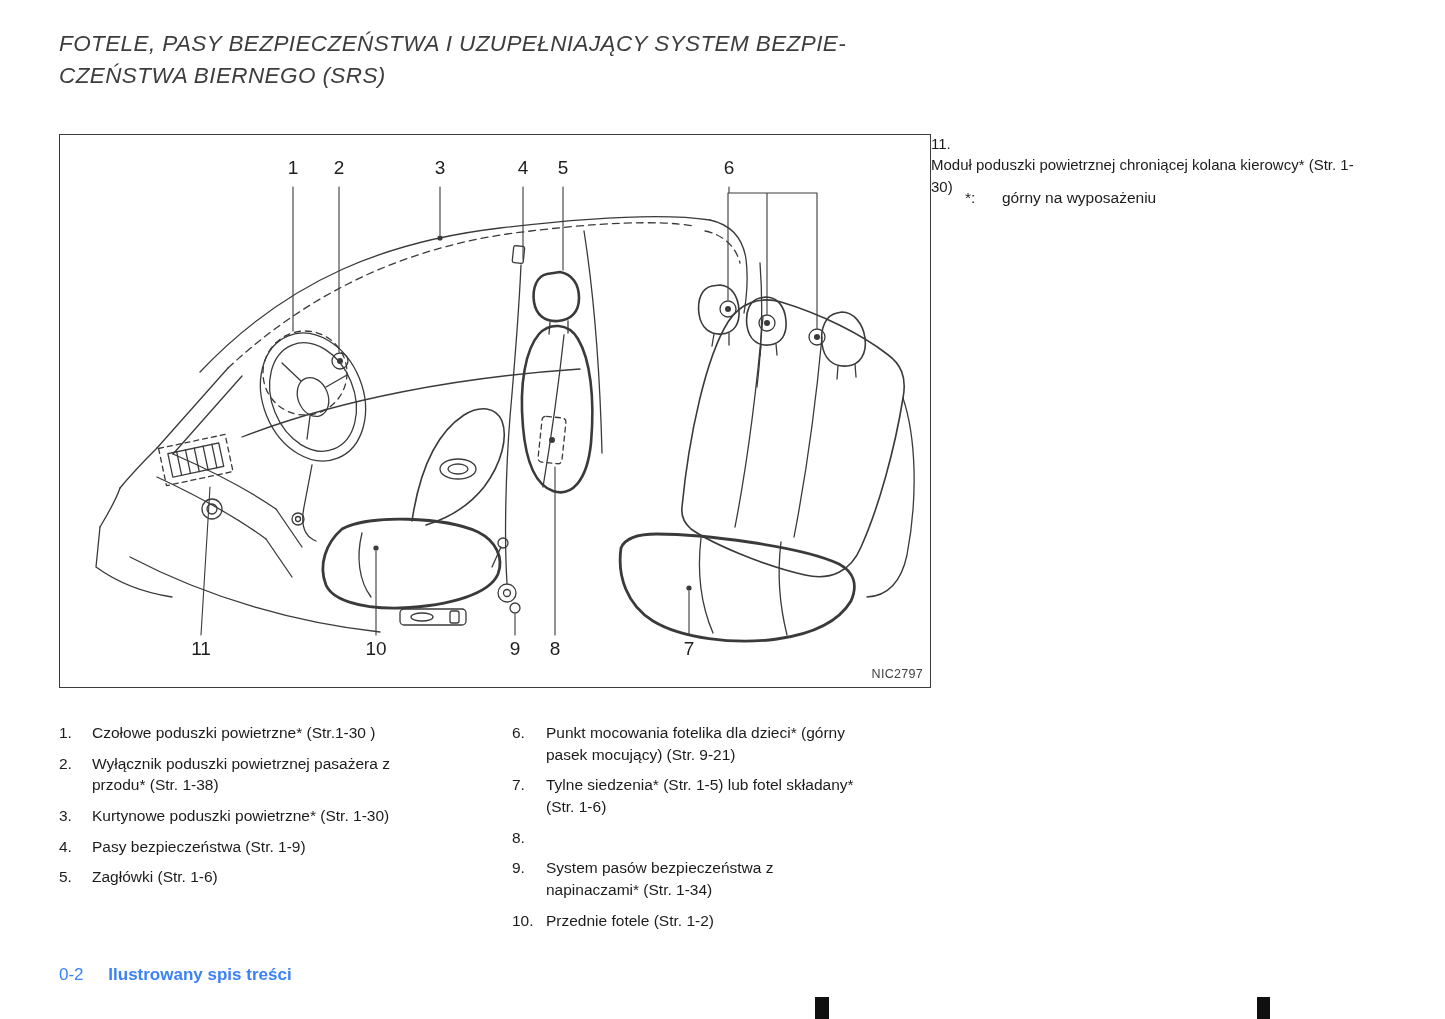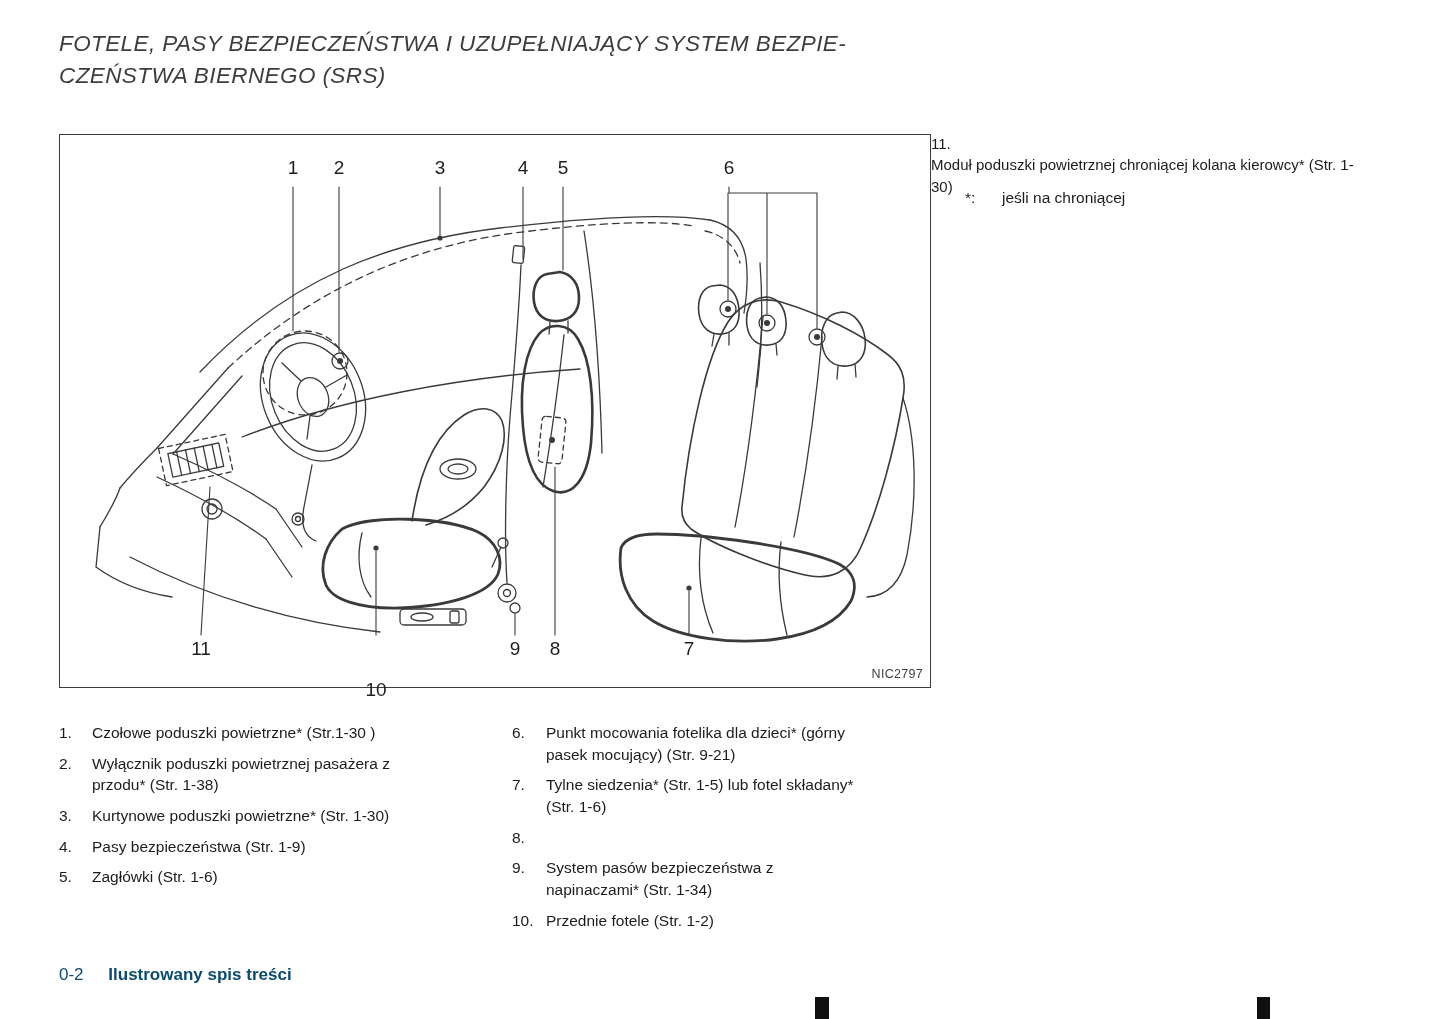--- a/index.html
+++ b/index.html
@@ -28,21 +28,21 @@
   .note-text{flex:1;}
   .legend-col{position:absolute;display:flex;flex-direction:column;gap:9px;font-size:15.5px;line-height:1.4;}
   .legend-left{left:59px;top:722px;width:365px;}
   .legend-right{left:512px;top:722px;width:346px;}
   .legend-item{display:flex;}
   .legend-num{flex:none;width:33px;}
   .legend-right .legend-num{width:34px;}
   .legend-text{flex:1;}
   .legend-left .legend-text{max-width:330px;}
   .legend-right .legend-text{max-width:310px;}
-  .footer{position:absolute;left:59px;top:965px;font-size:17px;color:#0c4a6e;}
+  .footer{position:absolute;left:59px;top:965px;font-size:17px;color:#3b82f6;}
   .footer .pg{font-weight:400;}
   .footer .sec{font-weight:700;margin-left:20px;}
   .print-mark{position:absolute;background:#101010;}
   .pm1{left:815px;top:997px;width:14px;height:22px;}
   .pm2{left:1257px;top:997px;width:13px;height:22px;}
 </style>
 </head>
 <body>
 
 <div class="page-title">
@@ -169,35 +169,35 @@
   </svg>
 
   <span class="callout" style="left:219px;top:22px;">1</span>
   <span class="callout" style="left:265px;top:22px;">2</span>
   <span class="callout" style="left:366px;top:22px;">3</span>
   <span class="callout" style="left:449px;top:22px;">4</span>
   <span class="callout" style="left:489px;top:22px;">5</span>
   <span class="callout" style="left:655px;top:22px;">6</span>
 
   <span class="callout" style="left:127px;top:503px;">11</span>
-  <span class="callout" style="left:302px;top:503px;margin-top:41px;">10</span>
+  <span class="callout" style="left:302px;top:503px;">10</span>
   <span class="callout" style="left:441px;top:503px;">9</span>
   <span class="callout" style="left:481px;top:503px;">8</span>
   <span class="callout" style="left:615px;top:503px;">7</span>
 
   <span class="fig-code">NIC2797</span>
 </div>
 
 <div class="side-note">
   <span class="note-num">11.</span>
   <span class="note-text">Moduł poduszki powietrznej chroniącej kolana kierowcy* (Str. 1-30)</span>
 </div>
 <div class="side-foot">
   <span class="note-num">*:</span>
-  <span class="note-text">jeśli na chroniącej</span>
+  <span class="note-text">górny na wyposażeniu</span>
 </div>
 
 <div class="legend-col legend-left">
   <div class="legend-item">
     <span class="legend-num">1.</span>
     <span class="legend-text">Czołowe poduszki powietrzne* (Str.1-30 )</span>
   </div>
   <div class="legend-item">
     <span class="legend-num">2.</span>
     <span class="legend-text">Wyłącznik poduszki powietrznej pasażera z przodu* (Str. 1-38)</span>

